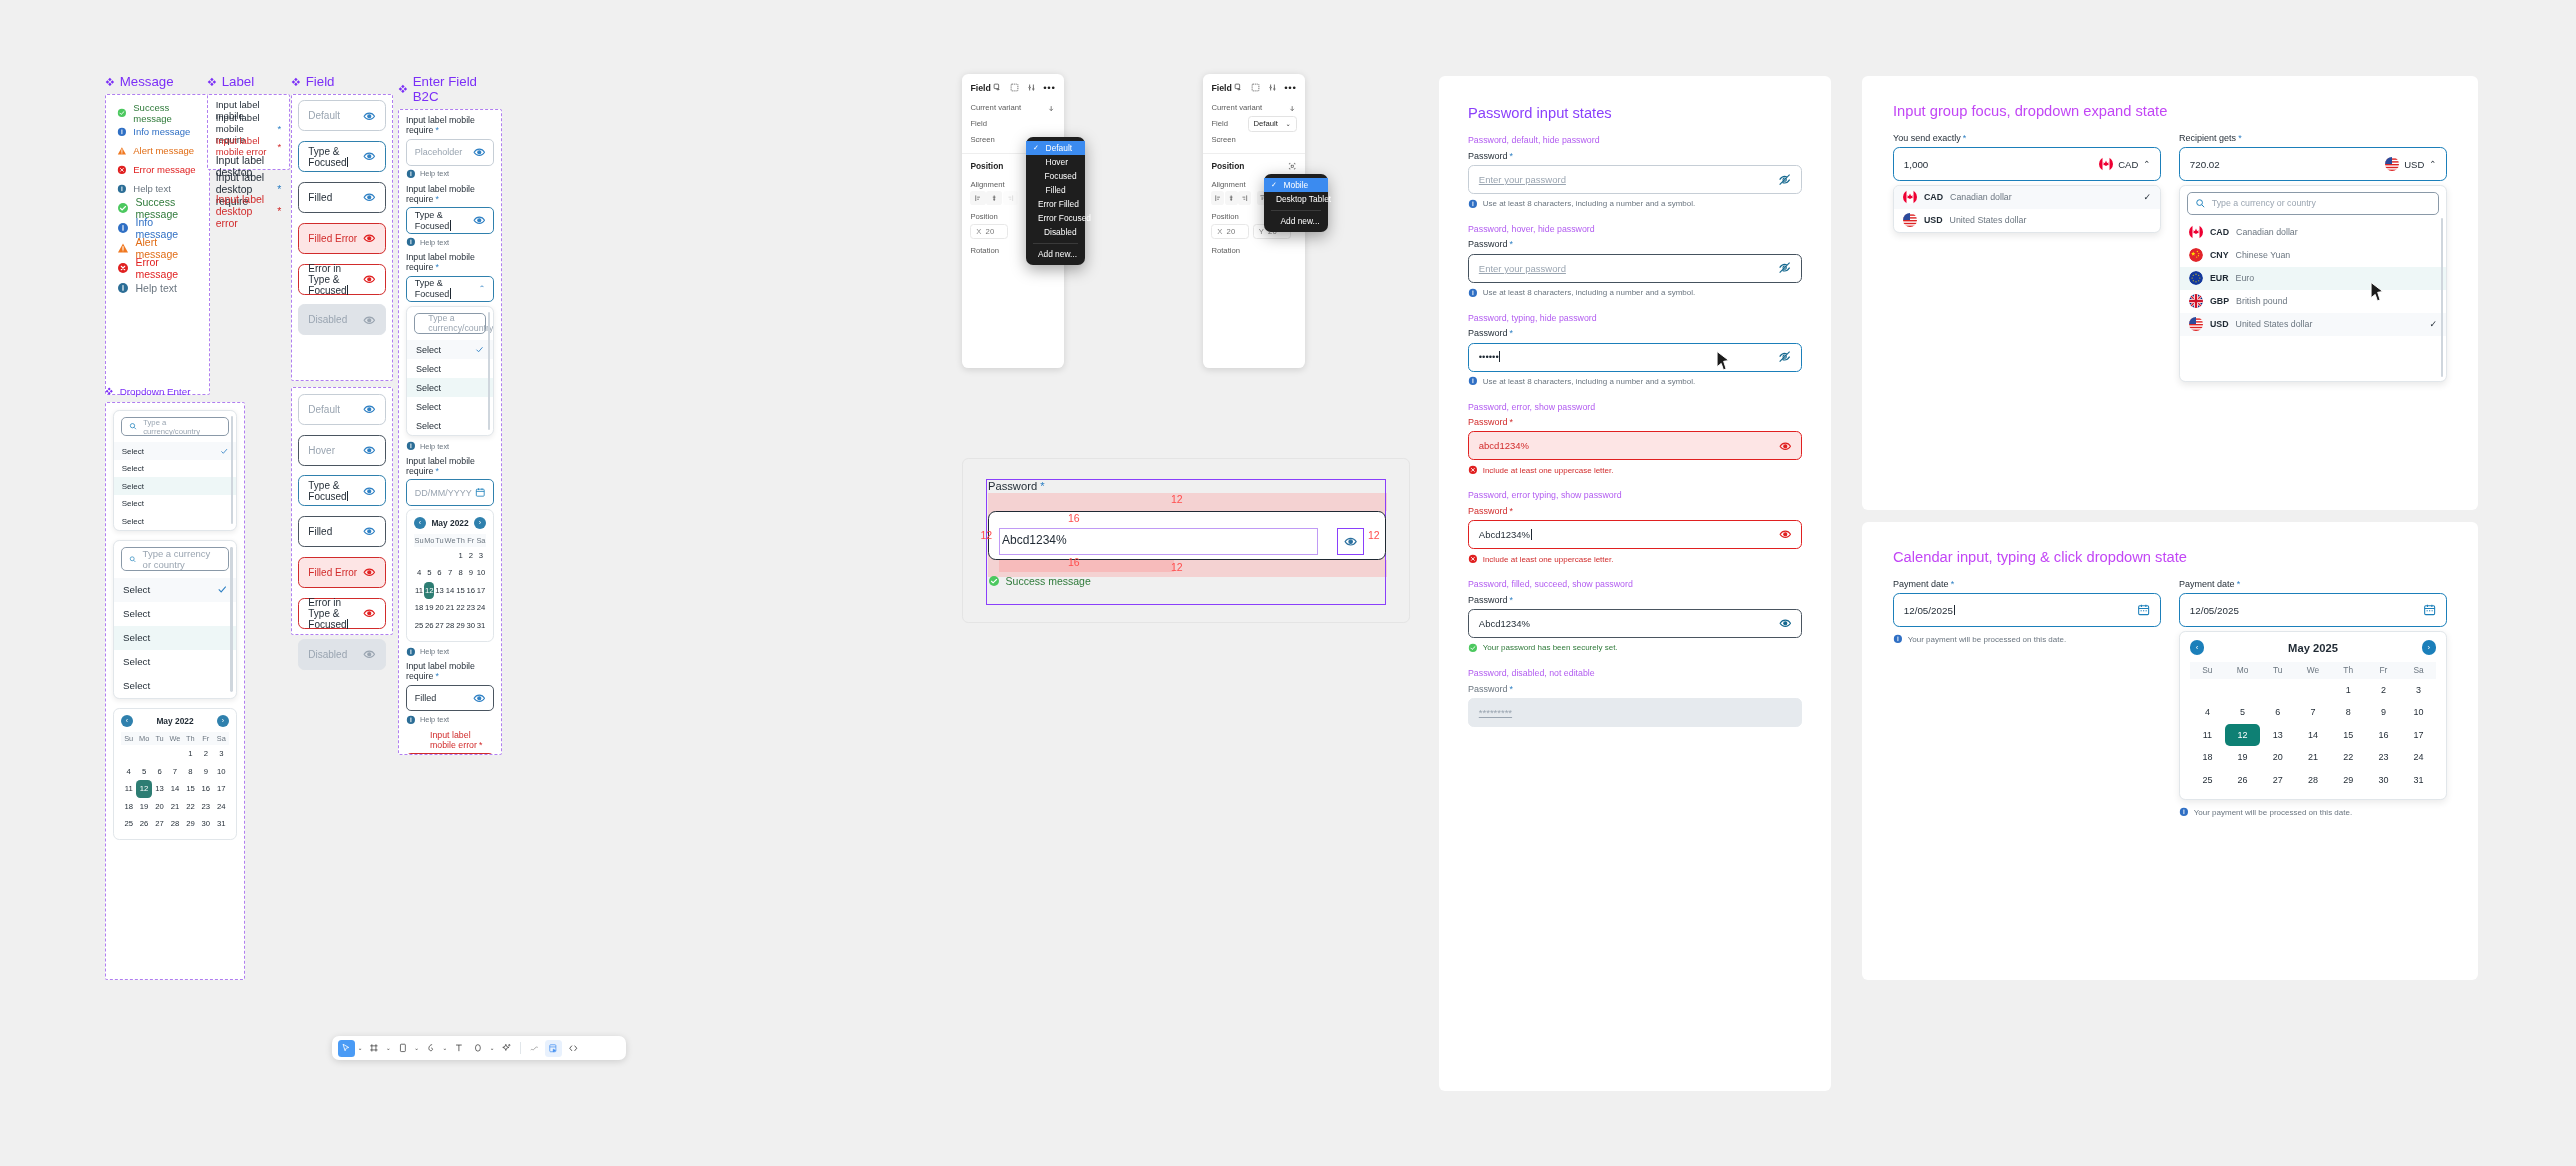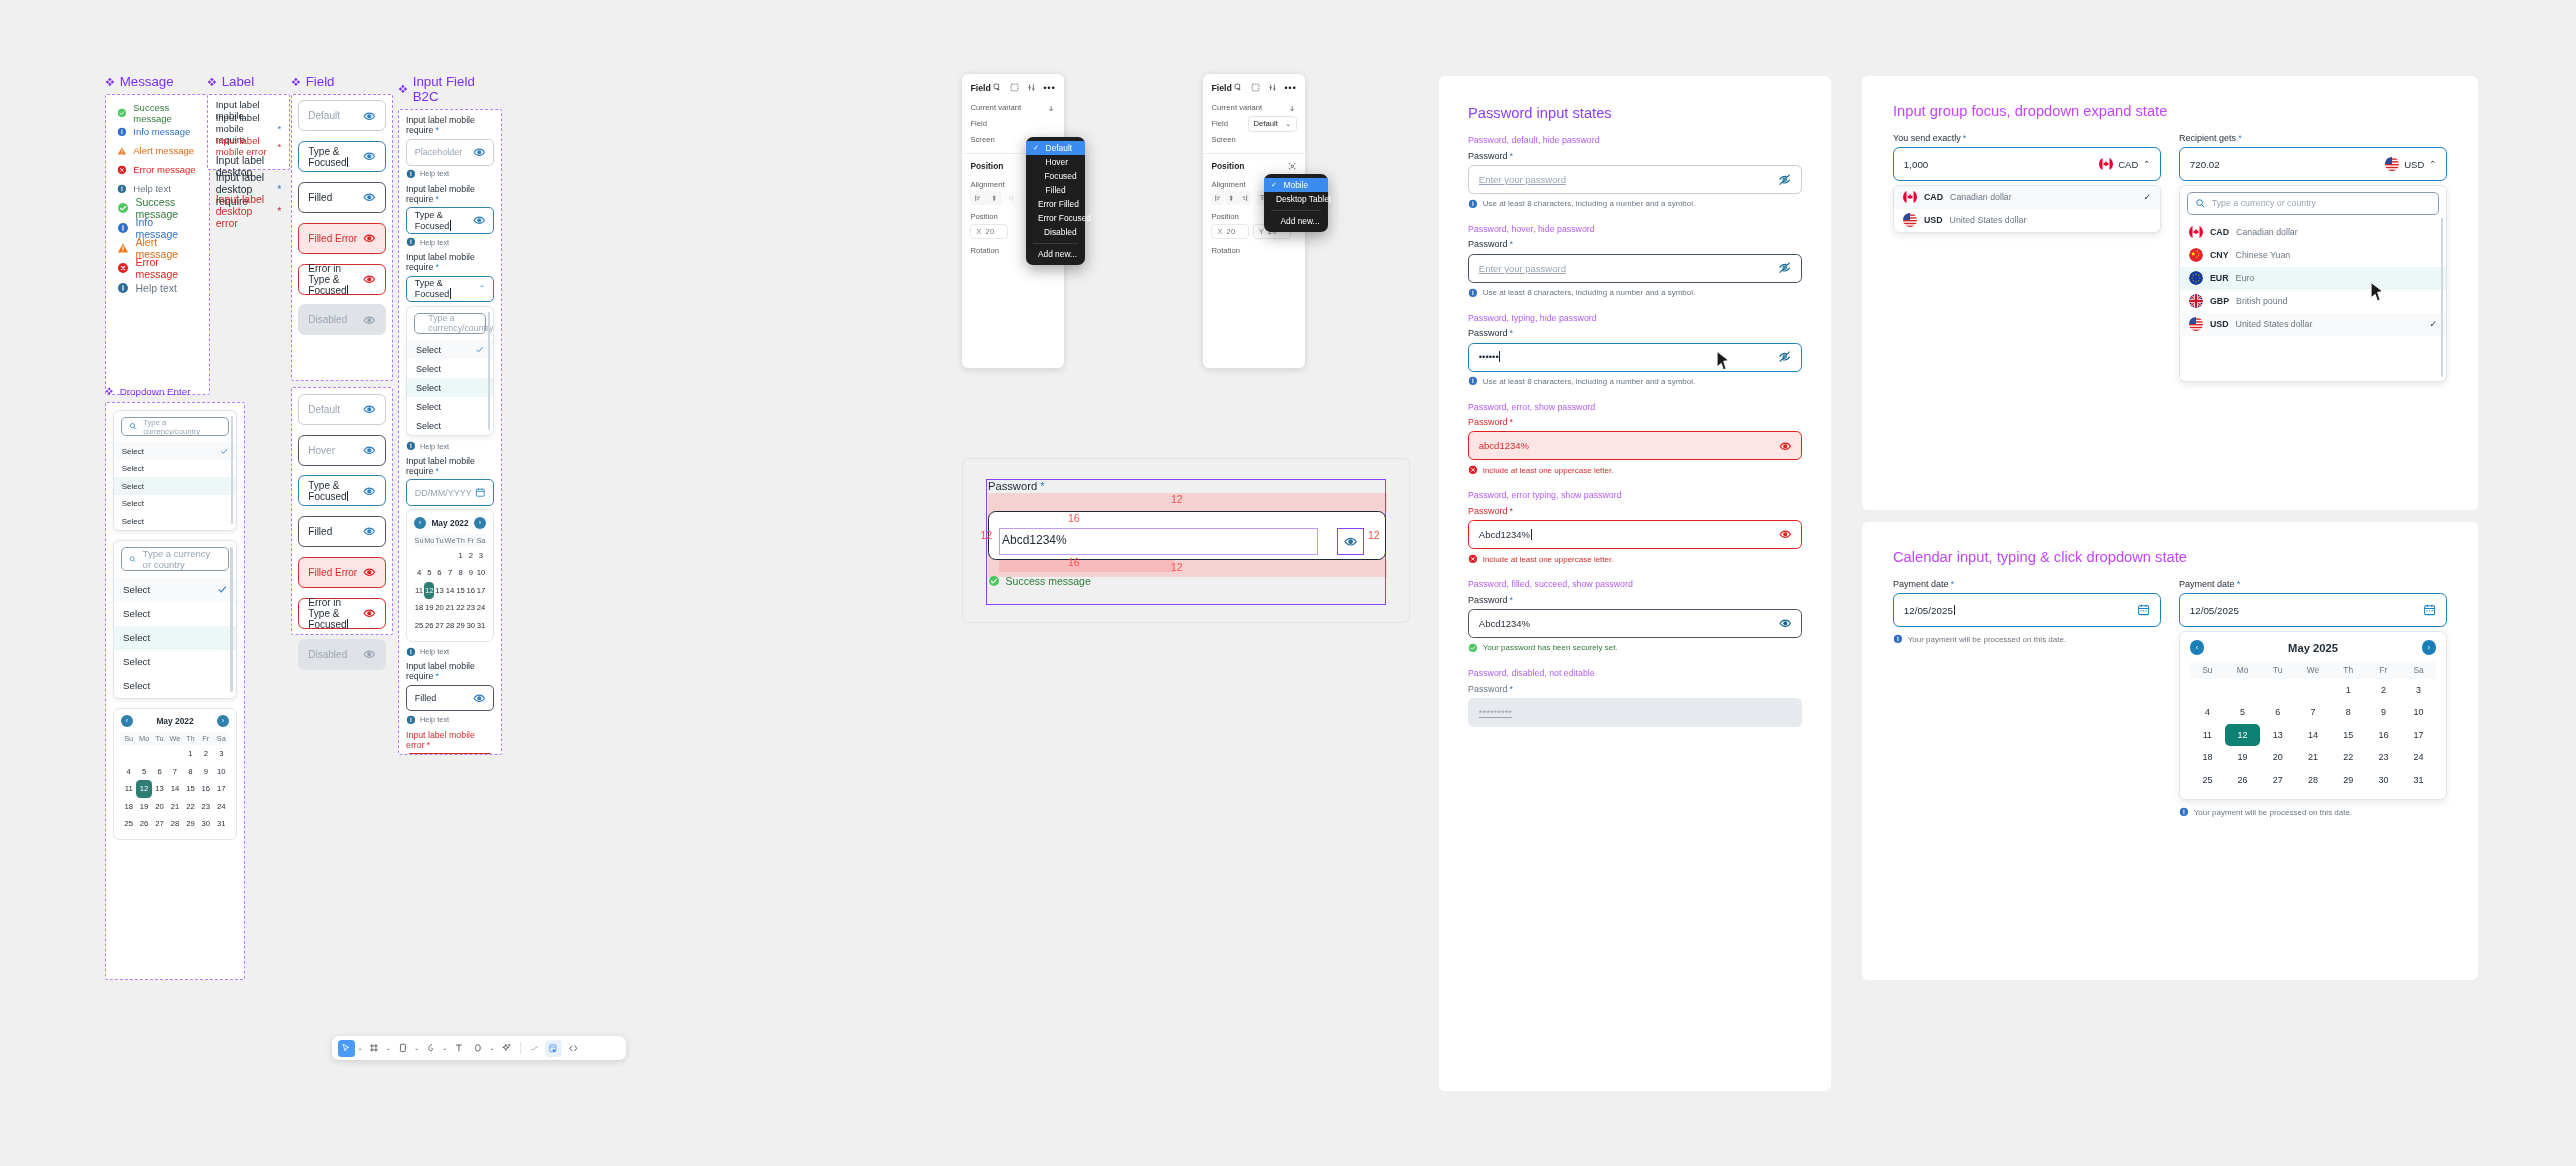--- a/index.html
+++ b/index.html
@@ -40,21 +40,21 @@
   .fi.hover { border:1.1px solid #4a5560; }
   .fi.filled { border:1px solid #4a5560; }
   .fi.err-filled { border:1.1px solid #d12b2b; background:#fde5e5; color:#d12b2b;text-align:center;}
   .fi.err-focus { border:1.4px solid #d12b2b; }
   .fi.disabled { background:#dfe3e8; border:1px solid #dfe3e8; color:#9aa5b1;}
   .fi .eye { flex:0 0 12.6px; }
   .caret { display:inline-block; width:0.7px; height:10.5px; background:#1f2933; vertical-align:-1.4px; margin-left:0.7px;}
 
   
   .b2c-lbl { font-size:8.8px; color:#1f2933; margin-bottom:3.5px;}
-  .b2c-lbl.err { color:#d12b2b; }
+  .b2c-lbl.err { color:#d12b2b;margin-left:24px; }
   .b2c-fi { height:26.6px; border-radius:4.9px; margin-bottom:3.5px; font-size:9px; padding:0 7.7px;}
   .help { display:flex; align-items:center; gap:4.2px; font-size:7.4px; color:#6b7680; margin-bottom:4.9px;}
   .errmsg { display:flex; align-items:center; gap:4.2px; font-size:7.4px; color:#d12b2b; margin-bottom:4.9px;}
 
   
   .dd { border:0.7px solid #e1e6ea; border-radius:6.3px; background:#fff; box-shadow:0 1.4px 4.9px rgba(0,0,0,.07); overflow:hidden; position:relative;}
   .dd-search { display:flex; align-items:center; gap:6.3px; margin:6.3px 7px; border:1px solid #8a99a8; border-radius:4.9px; height:21px; padding:0 7px; font-size:8.8px; color:#9aa5b1;}
   .dd-item { display:flex; align-items:center; justify-content:space-between; height:19px; padding:0 9px; font-size:9px; color:#1f2933;}
   .dd-item.sel { background:#f7f9fb; }
   .dd-item.hov { background:#eef7f7; }
@@ -423,21 +423,21 @@
   <div class="col" style="left:293px;top:0;width:104px;">
     <div class="sec-title">
       <span class="diamond">
           <svg width="9.8" height="9.8" viewBox="0 0 14 14">
             <path d="M7 1l2.5 2.5L7 6 4.5 3.5z" fill="#7b2ff7"></path>
             <path d="M7 8l2.5 2.5L7 13 4.5 10.5z" fill="#7b2ff7"></path>
             <path d="M1 7l2.5-2.5L6 7 3.5 9.5z" fill="#7b2ff7"></path>
             <path d="M8 7l2.5-2.5L13 7l-2.5 2.5z" fill="#7b2ff7"></path>
           </svg>
         </span>
-      <span>Input Field B2C</span>
+      <span>Enter Field B2C</span>
     </div>
     <div class="dashbox" style="width:104px;height:646px;padding:5.6px 7px;overflow:hidden;">
       <div id="b2c-list">
           <div class="b2c-lbl "><span>Input label mobile require</span><span class="req ">*</span></div>
           <div class="fi b2c-fi ph">
             <span>Placeholder</span>
             <svg class="eye" width="12.6" height="12.6" viewBox="0 0 24 24" fill="none" stroke="#2f80c4" stroke-width="2">
               <path d="M2 12s3.6-6 10-6 10 6 10 6-3.6 6-10 6-10-6-10-6z"></path>
               <circle cx="12" cy="12" r="3" fill="#2f80c4"></circle>
             </svg>

